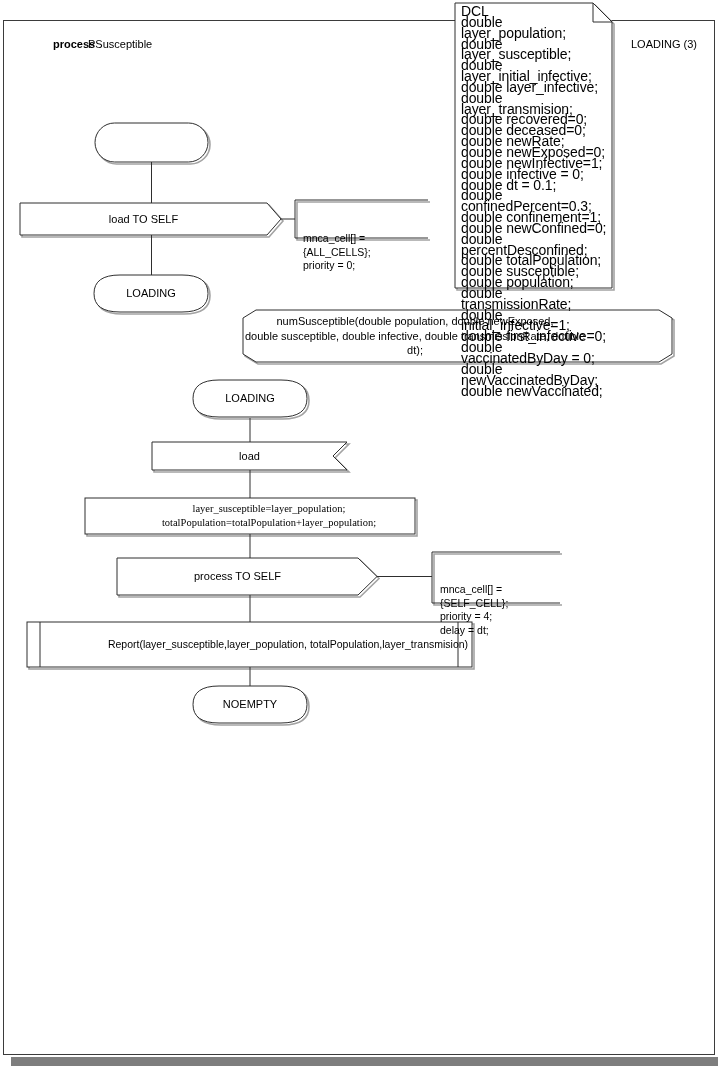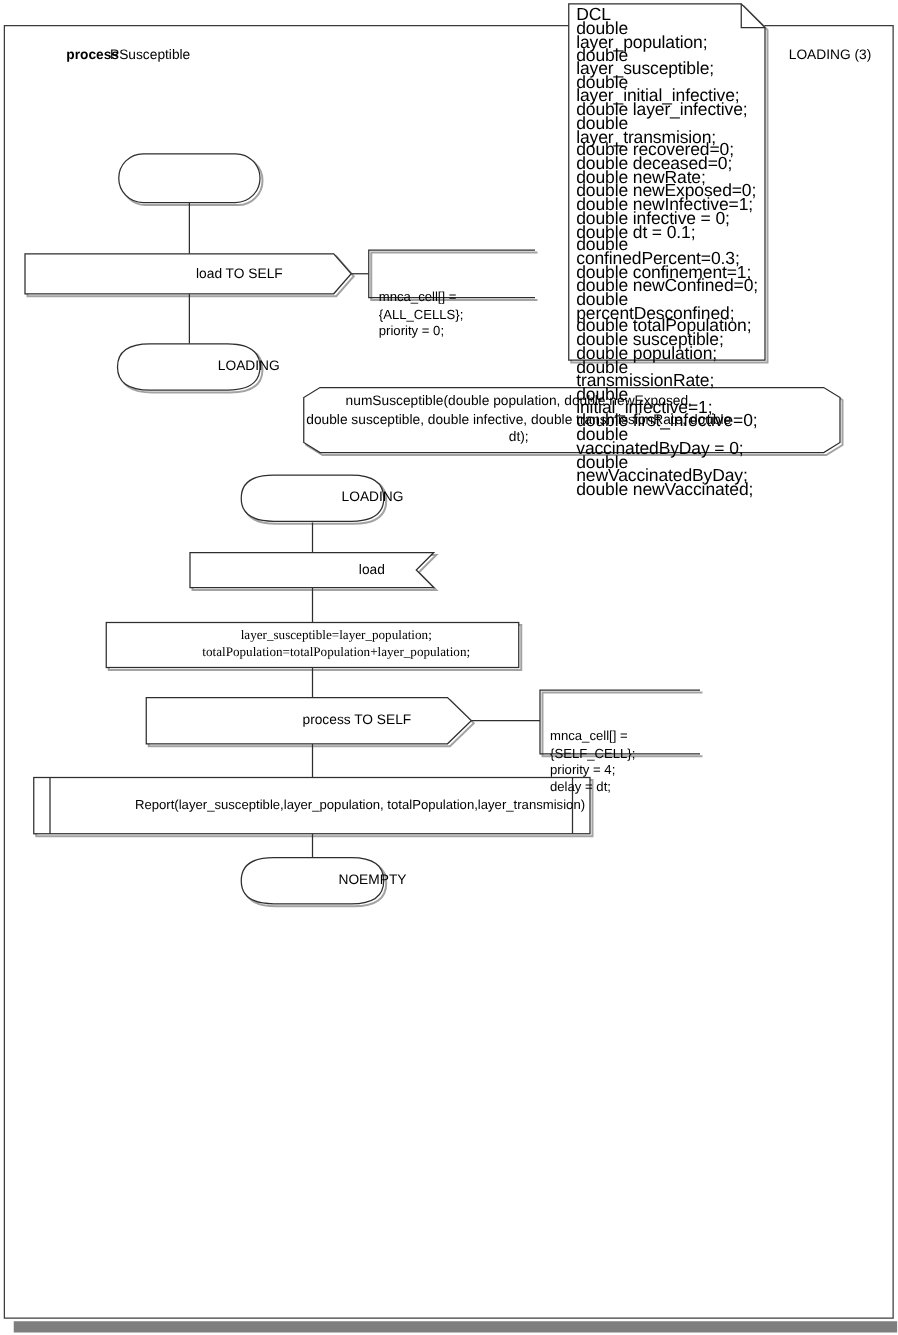--- a/index.html
+++ b/index.html
@@ -7,21 +7,21 @@
           font-family:"Liberation Sans",sans-serif;color:#000;}
   #page-frame{position:absolute;left:3px;top:20px;width:712px;height:1035px;
               border:1px solid #3b3b3b;background:transparent;box-sizing:border-box;}
   #page-bottom-shadow{position:absolute;left:11px;top:1057px;width:707px;height:9px;background:#7e7e7e;}
   svg.diagram{position:absolute;left:0;top:0;}
   .t{position:absolute;white-space:pre-line;line-height:13px;font-size:10.5px;}
   .center{display:flex;align-items:center;justify-content:center;text-align:center;}
   .hdr{font-size:11px;line-height:14px;}
   .bold{font-weight:bold;margin-left:28px;}
   .dcl{font-size:14px;line-height:10.85px;letter-spacing:-0.1px;}
-  .lbl{font-size:11px;padding-left:48px;}
+  .lbl{font-size:11px;}
   .sig{font-size:11px;line-height:14.5px;}
   .task{line-height:14px;}
   .cmt{line-height:13.5px;margin-top:27px;}
 </style>
 </head>
 <body>
 
 <div id="screen">
 
   <div id="page-frame"></div>

